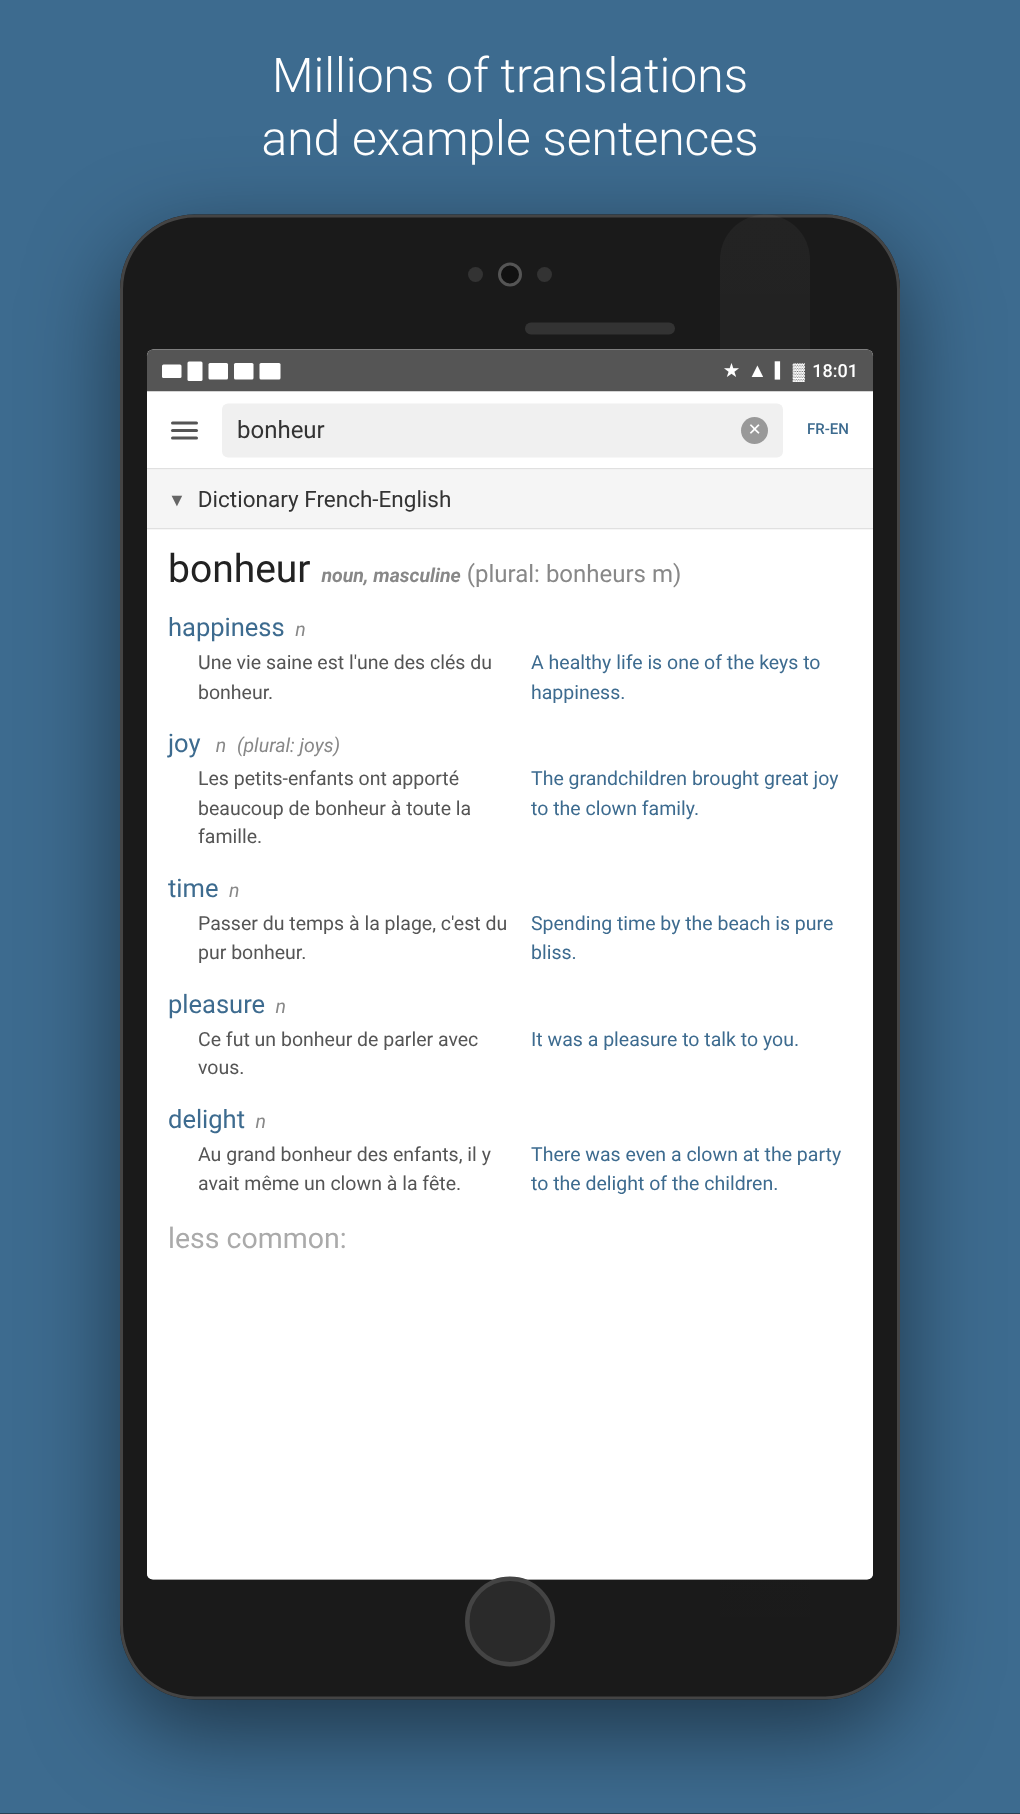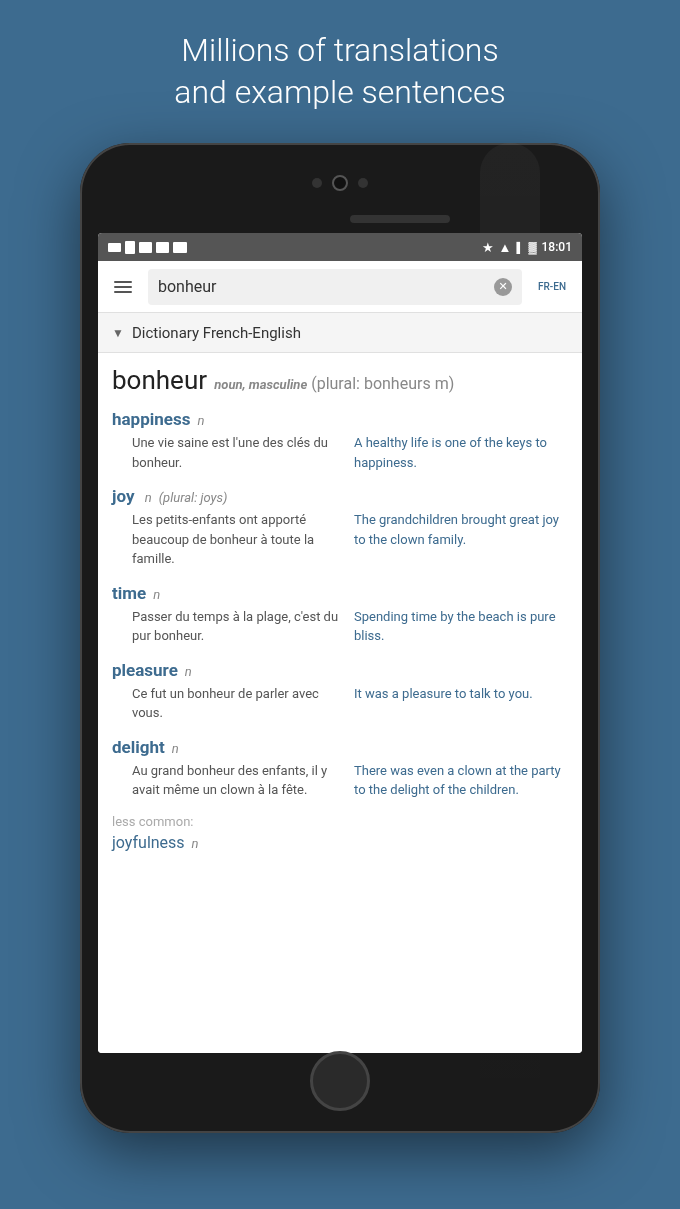--- a/index.html
+++ b/index.html
@@ -222,21 +222,21 @@
       margin-bottom: 12px;
     }
 
     .translation-entry {
       margin-bottom: 14px;
     }
 
     .translation-word {
       font-size: 17px;
       color: #3d6b8f;
-      font-weight: 700;
+      font-weight: 400;
     }
     .translation-pos {
       font-size: 13px;
       color: #888;
       font-style: italic;
       margin-left: 3px;
     }
     .translation-plural {
       font-size: 13px;
       color: #888;
@@ -256,21 +256,21 @@
       line-height: 1.5;
     }
     .example-en {
       flex: 1;
       font-size: 13px;
       color: #3d6b8f;
       line-height: 1.5;
     }
 
     .less-common {
-      font-size: 13px;
+      font-size: 19px;
       color: #aaa;
       margin-top: 4px;
       margin-bottom: 4px;
     }
     .less-common-word {
       font-size: 16px;
       color: #3d6b8f;
     }
 
     .examples-label {
@@ -421,24 +421,20 @@
             <span class="translation-pos">n</span>
           </div>
           <div class="example-row">
             <span class="example-fr">Au grand bonheur des enfants, il y avait même un clown à la fête.</span>
             <span class="example-en">There was even a clown at the party to the delight of the children.</span>
           </div>
         </div>
 
         <div>
           <div class="less-common">less common:</div>
-          <div>
-            <span class="less-common-word">joyfulness</span>
-            <span class="translation-pos">n</span>
-          </div>
         </div>
 
 
       </div>
     </div>
 
     <div class="phone-bottom"></div>
 
   </div>
 </div>

